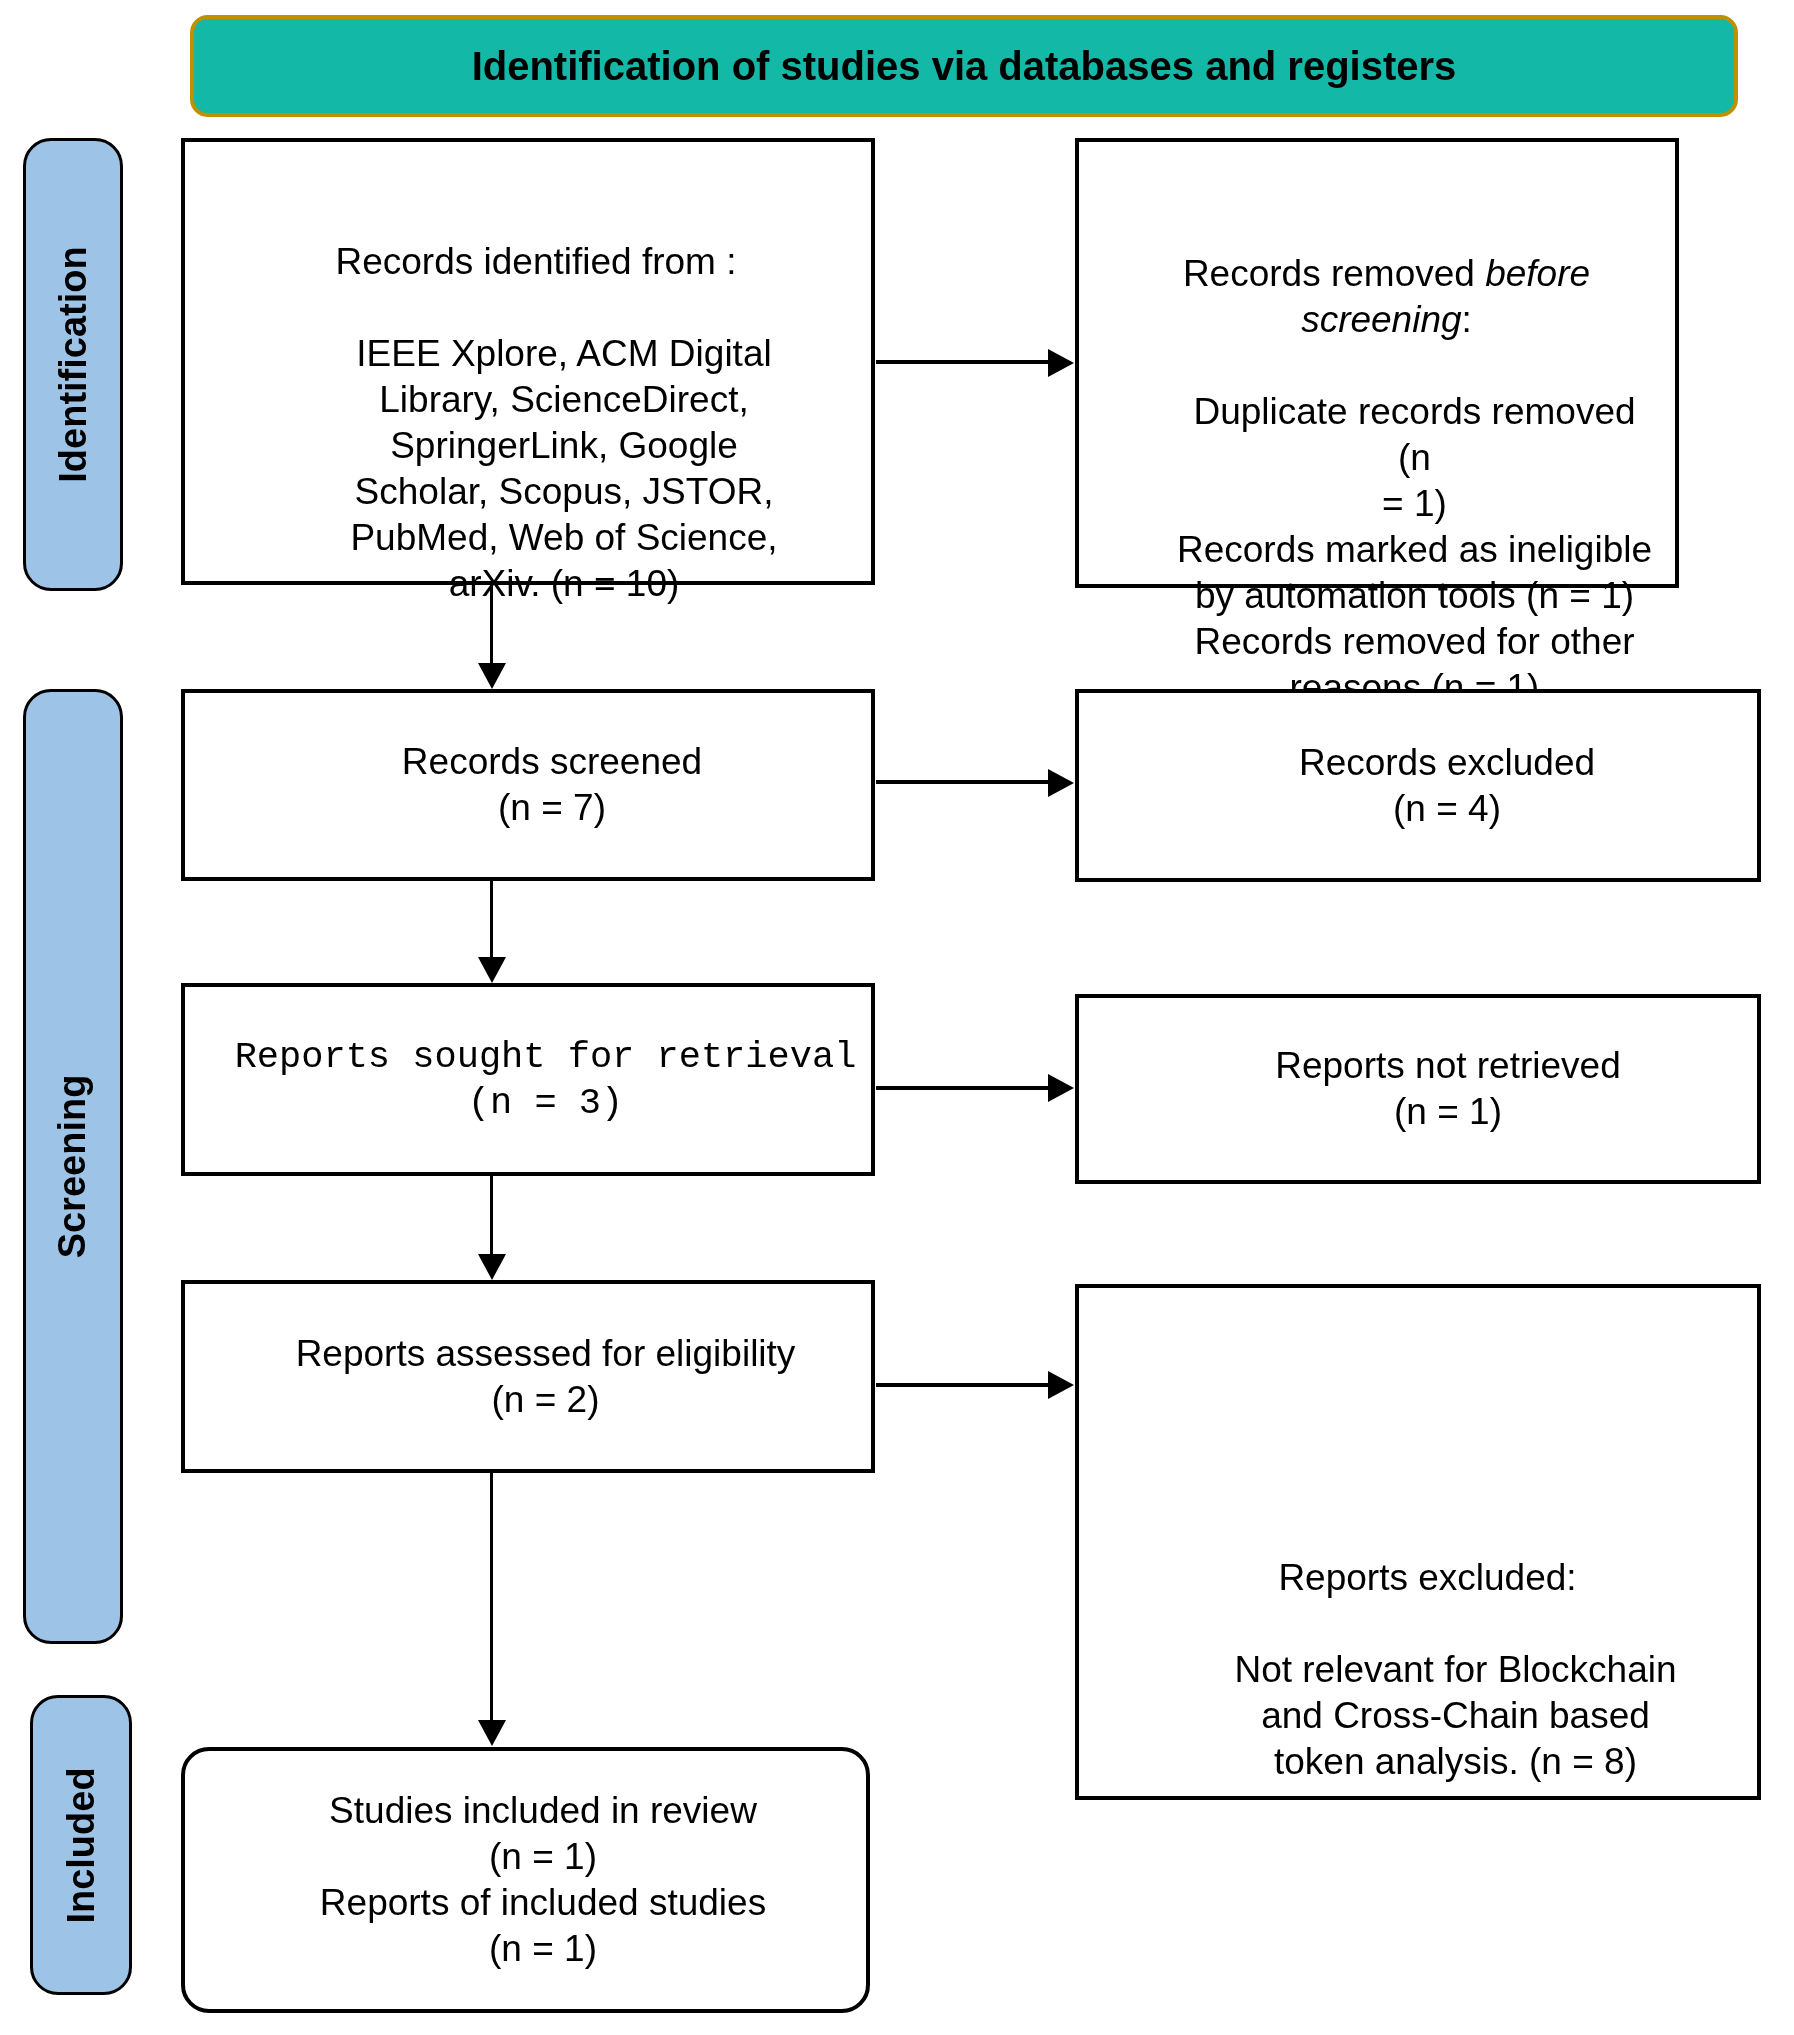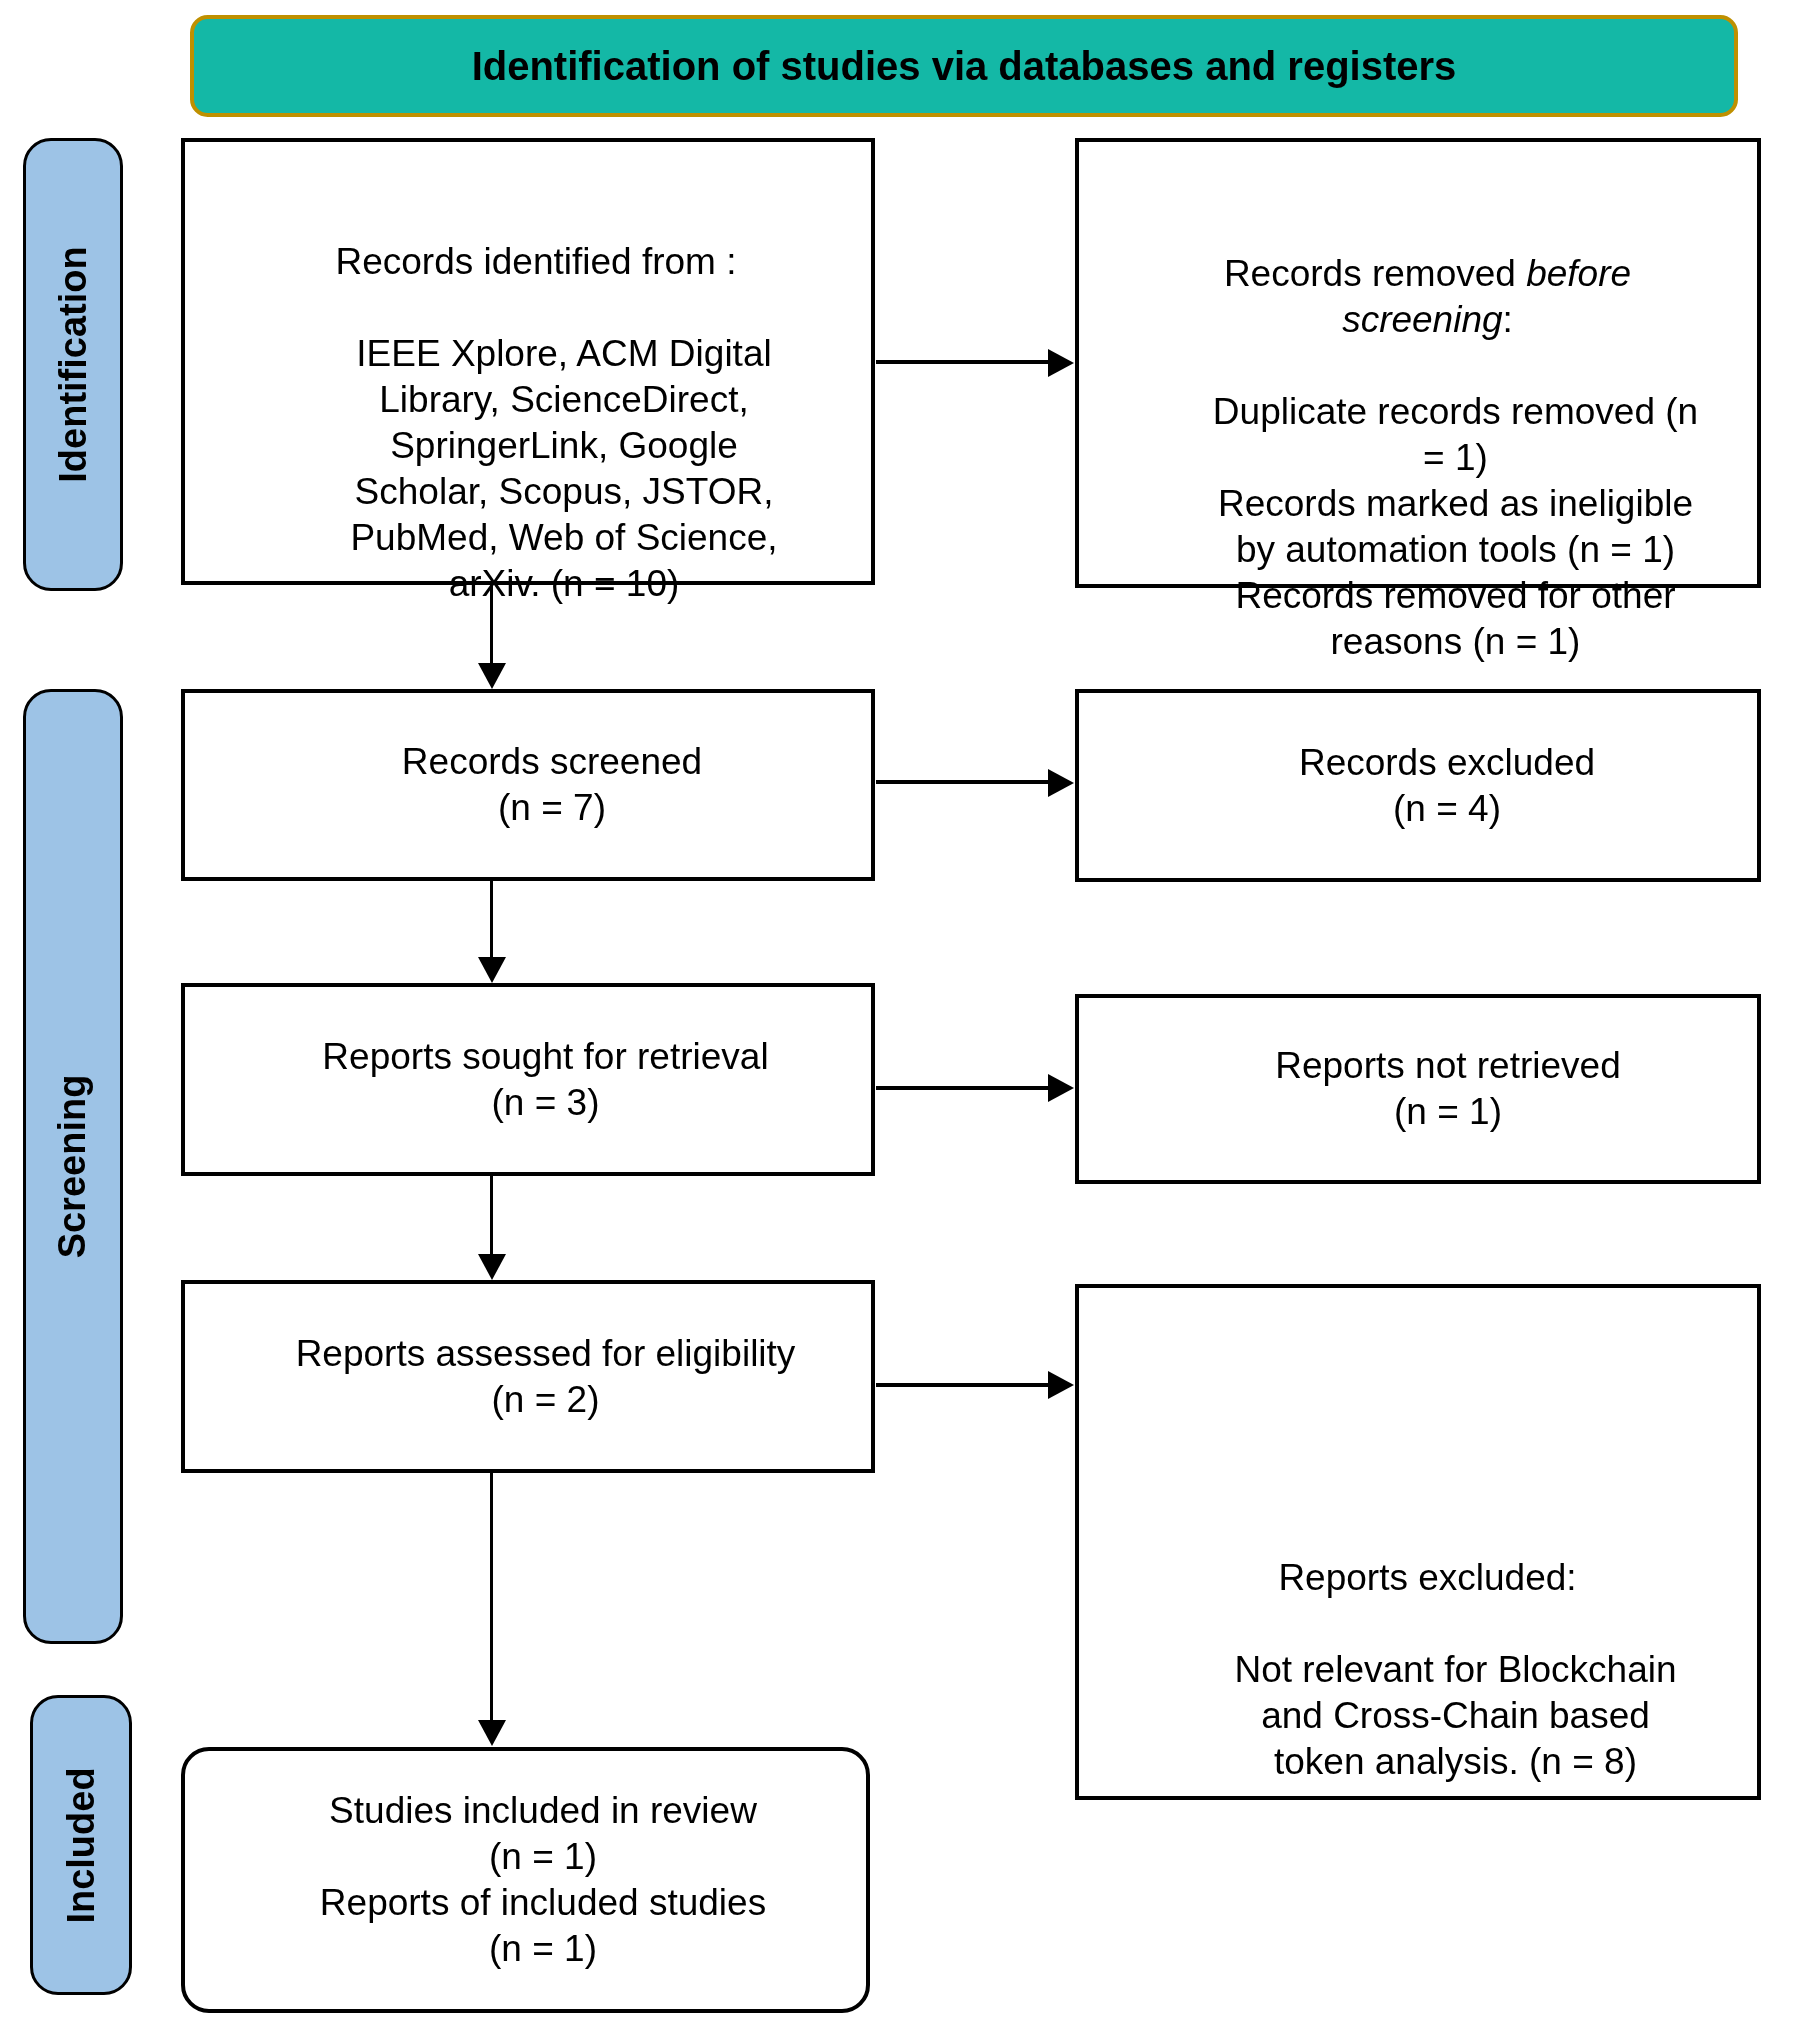--- a/index.html
+++ b/index.html
@@ -30,24 +30,24 @@
   
   .fbox {
     position:absolute; background:#fff; border:4.4px solid #000;
     box-sizing:border-box; font-size:37px; line-height:46px;
     white-space:pre-line; text-align:center;
   }
   .vcenter { display:flex; flex-direction:column; justify-content:center; }
   .indent { margin-left:56px; }
   .it { font-style:italic; }
   .box-1l { left:181px;  top:138px;  width:694px; height:447px; padding:51px 19px 0 35px; }
-  .box-1r { left:1075px; top:138px;  width:686px; height:450px; padding:63px 19px 0 38px; }
+  .box-1r { left:1075px; top:138px;  width:604px; height:450px; padding:63px 19px 0 38px; }
   .box-2l { left:181px;  top:689px; width:694px; height:192px; padding-left:48px; }
   .box-2r { left:1075px; top:689px; width:686px; height:193px; padding-left:58px; }
-  .box-3l { left:181px;  top:983px; width:694px; height:193px; padding-left:35px; }
+  .box-3l { left:181px;  top:983px; width:694px; height:193px; padding-left:35px;font-family:Liberation Mono, monospace; }
   .box-3r { left:1075px; top:994px; width:686px; height:190px; padding-left:60px; }
   .box-4l { left:181px;  top:1280px; width:694px; height:193px; padding-left:35px; }
   .box-4r { left:1075px; top:1284px; width:686px; height:516px; padding:221px 19px 0 38px; }
   .box-5l { left:181px;  top:1747px; width:689px; height:266px; padding-left:35px;border-radius:28px; }
   
   .vline { position:absolute; width:3.2px; background:#000; }
   .hline { position:absolute; height:3.8px; background:#000; }
   .head-down {
     position:absolute; width:0; height:0;
     border-left:14px solid transparent; border-right:14px solid transparent;

